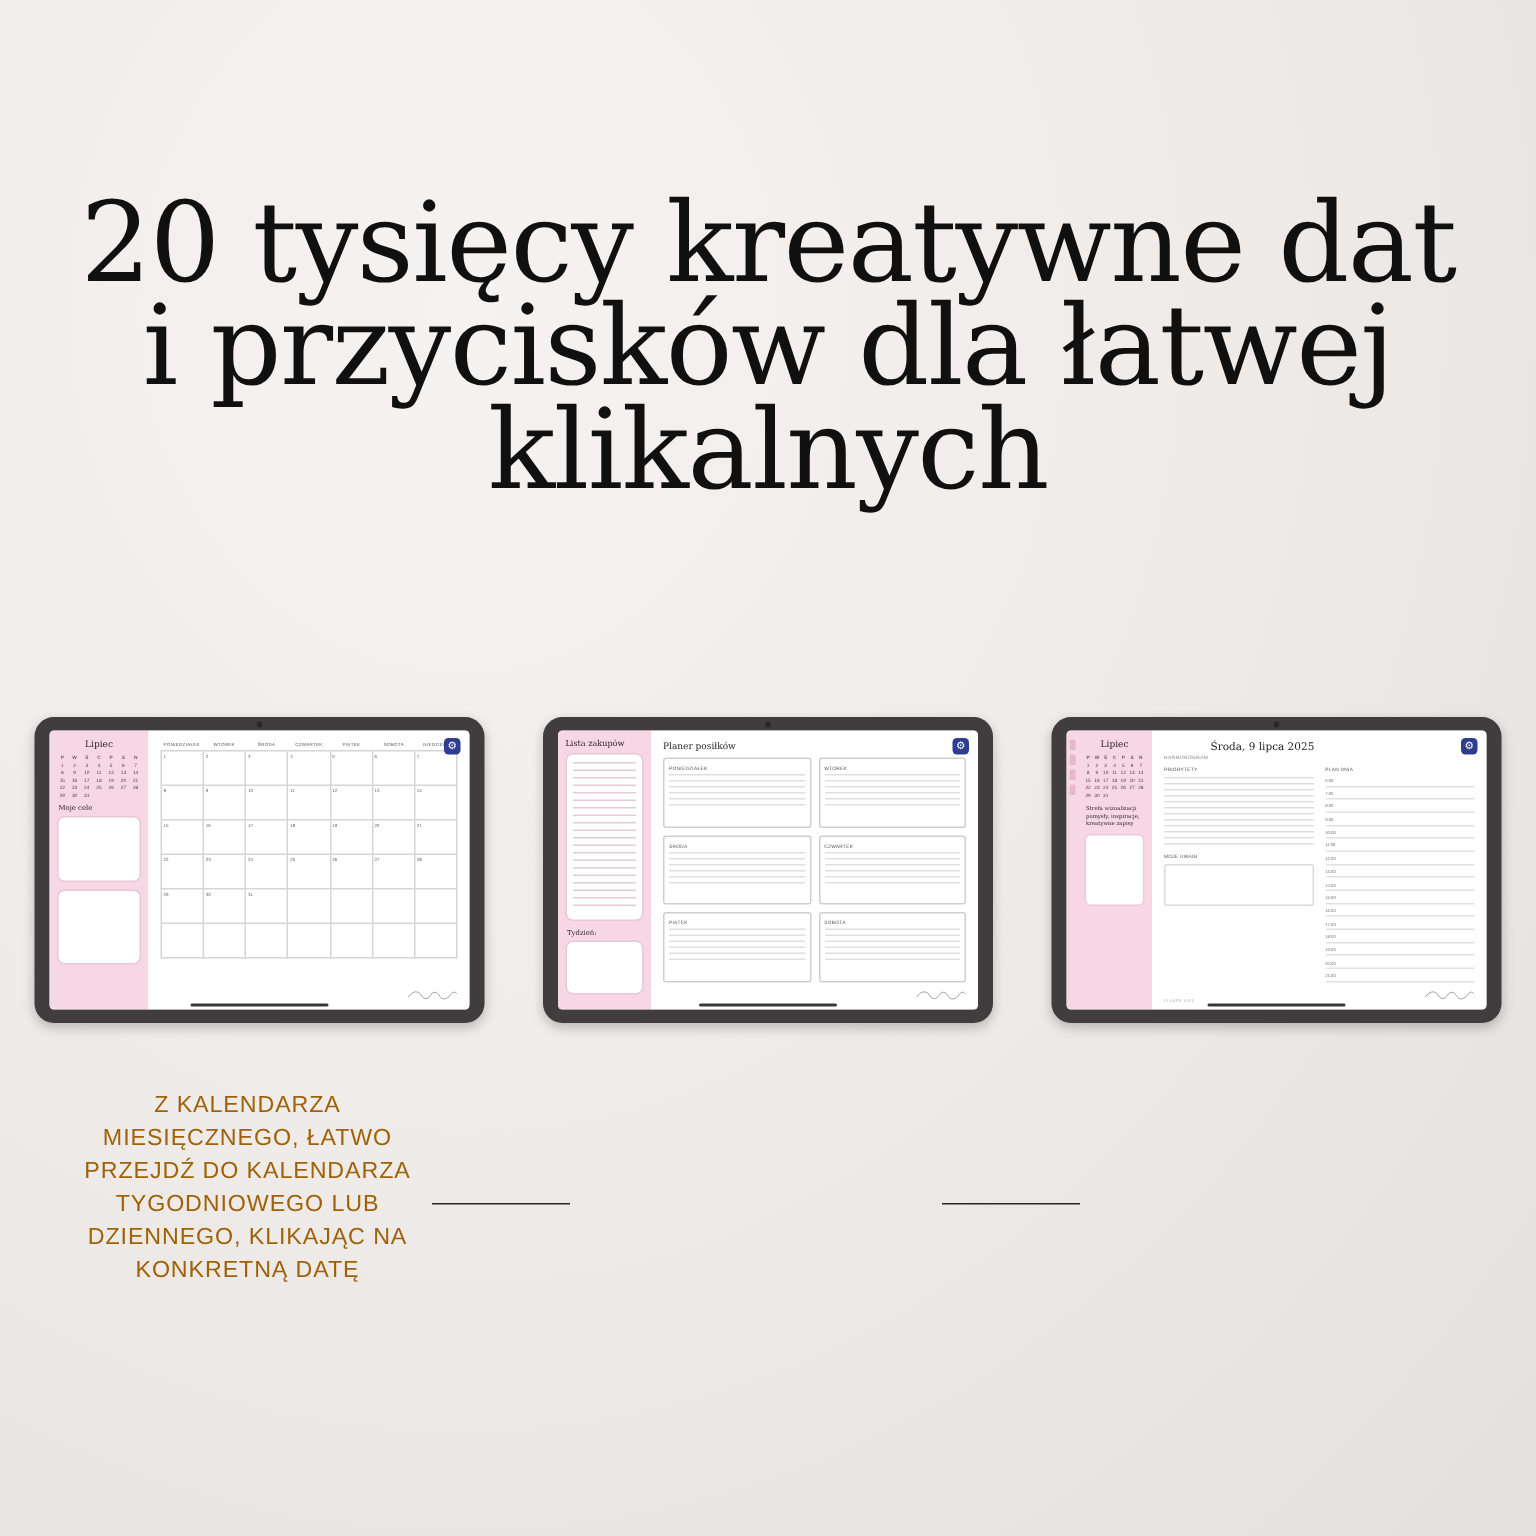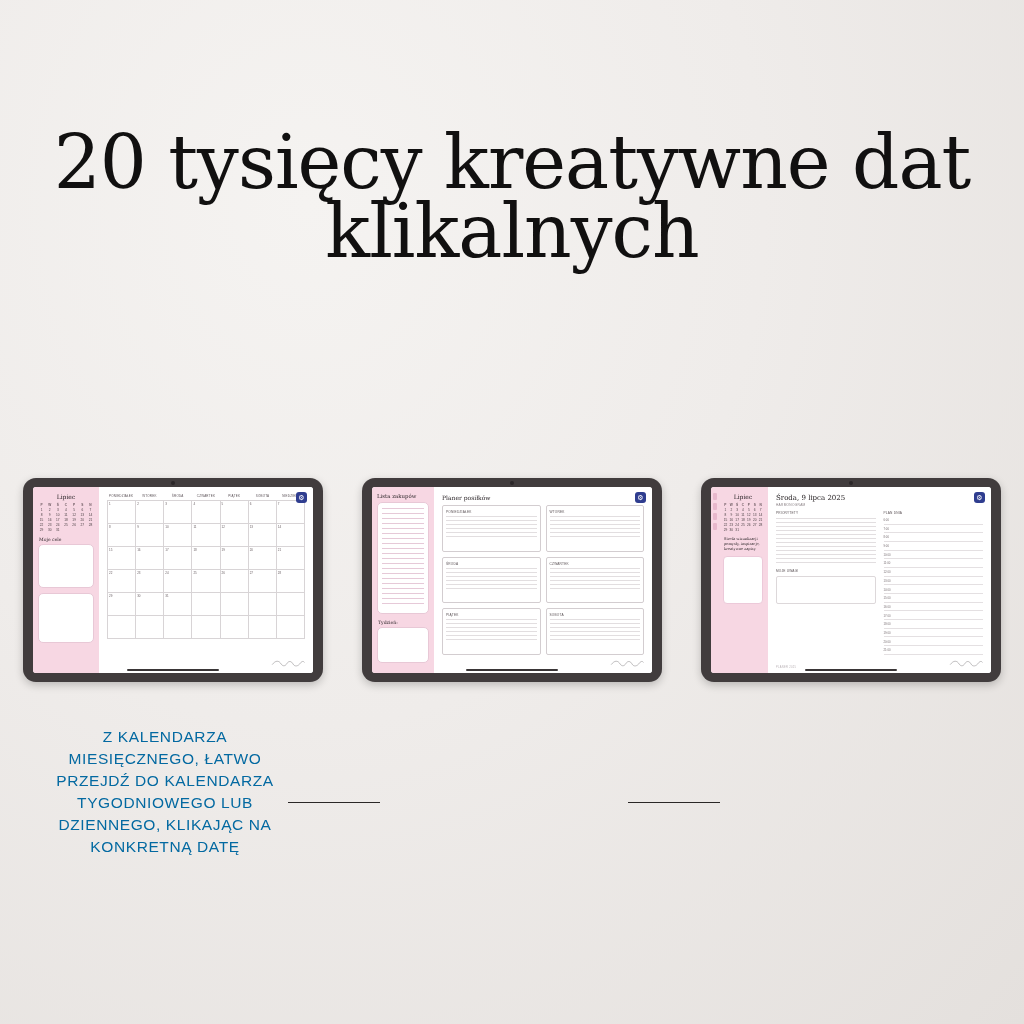--- a/index.html
+++ b/index.html
@@ -244,20 +244,21 @@
     border-bottom: 0.4px solid #e6c9d8;
     margin-bottom: 4px;
   }
 
   
   .dhead {
     font-family: "DejaVu Serif", "Liberation Serif", serif;
     font-size: 7px;
     color: #1f1a1c;
     margin-bottom: 1px;
+    margin-left: 31px;
   }
   .dsub {
     font-size: 3.2px;
     color: #8a8085;
     margin-bottom: 4px;
     letter-spacing: 0.3px;
   }
   .dcols {
     display: flex;
     gap: 8px;
@@ -316,40 +317,41 @@
     width: 1024px;
     height: 270px;
   }
   .caption {
     position: absolute;
     top: 0;
     text-align: center;
     font-size: 15.5px;
     line-height: 22px;
     letter-spacing: 0.6px;
-    color: #0369a1;
+    color: #a16207;
     text-transform: uppercase;
   }
   .caption.c1 { left: 56px; width: 218px; }
   .caption.c2 { left: 395px; width: 218px; }
   .caption.c3 { left: 735px; width: 218px; }
   .divider {
     position: absolute;
     top: 76px;
     height: 1px;
     background: #2a2726;
   }
   .divider.d1 { left: 288px; width: 92px; }
   .divider.d2 { left: 628px; width: 92px; }
 </style>
 </head>
 <body>
 
 <div class="headline">
   <span class="line line1"><span class="em">20 tysięcy</span><span> kreatywne dat</span></span>
+  <span class="line line2">i przycisków dla łatwej</span>
   <span class="line line3">klikalnych</span>
 </div>
 
 <div class="devices">
 
   <div class="tablet t1">
     <div class="cam"></div>
     <div class="screen">
       <div class="side" style="width:66px">
         <div class="side-title">Lipiec</div>

